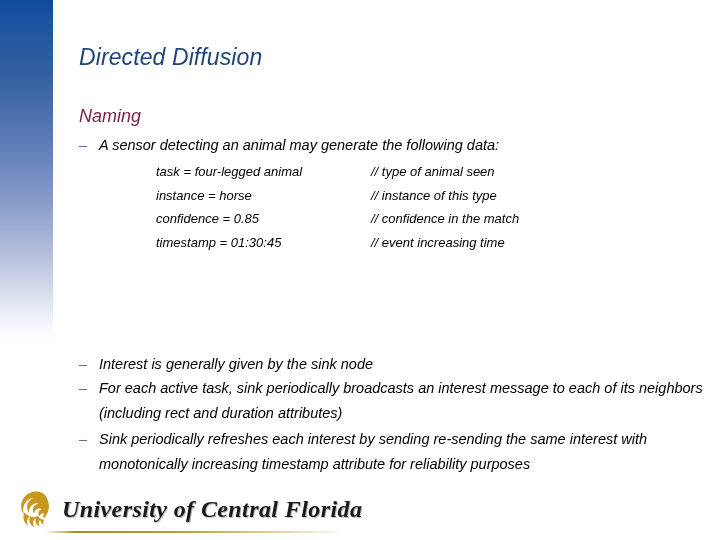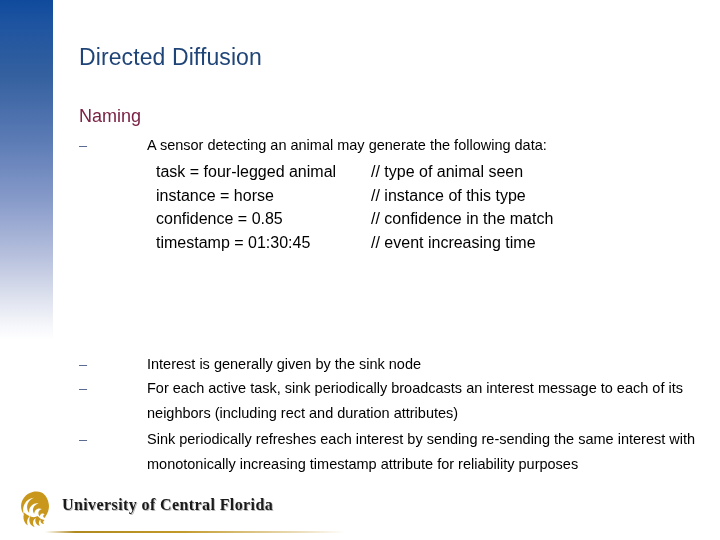--- a/index.html
+++ b/index.html
@@ -34,20 +34,21 @@
         #f6f7fb 96%,
         #ffffff 100%);
   }
 
   
   #slide {
     position: absolute;
     left: 0; top: 0;
     width: 720px;
     height: 540px;
+    font-style: italic;
   }
 
   #title {
     position: absolute;
     left: 79px;
     top: 44px;
     font-size: 23px;
     color: #1f4477;
     letter-spacing: 0.1px;
     white-space: nowrap;
@@ -75,34 +76,34 @@
   .bullet .dash {
     position: absolute;
     left: 0;
     top: 0;
     width: 16px;
     color: #5b6c90;
     font-size: 14.5px;
   }
   .bullet .btext {
     display: block;
-    margin-left: 68px;
+    margin-left: 20px;
   }
 
   #bullet-sensor { top: 133px; }
   #bullet-interest-sink { top: 352px; }
   #bullet-broadcast { top: 376px; }
   #bullet-refresh { top: 427px; }
 
   
   #attr-table {
     position: absolute;
     left: 156px;
     top: 160px;
-    font-size: 16px;
+    font-size: 13px;
     color: #000000;
     border-collapse: collapse;
   }
   #attr-table td {
     padding: 0;
     height: 23.5px;
     vertical-align: top;
     white-space: nowrap;
     line-height: 23.5px;
   }
@@ -123,21 +124,21 @@
     top: 4px;
     width: 48px;
     height: 46px;
   }
   #ucf-name {
     position: absolute;
     left: 62px;
     top: 14px;
     font-family: "Liberation Serif", serif;
     font-weight: bold;
-    font-size: 16px;
+    font-size: 24px;
     color: #1a1a1a;
     letter-spacing: 0.4px;
     text-shadow: 1px 1px 0 rgba(170,170,170,0.75);
     white-space: nowrap;
   }
   #gold-rule {
     position: absolute;
     left: 45px;
     bottom: 7px;
     width: 300px;

